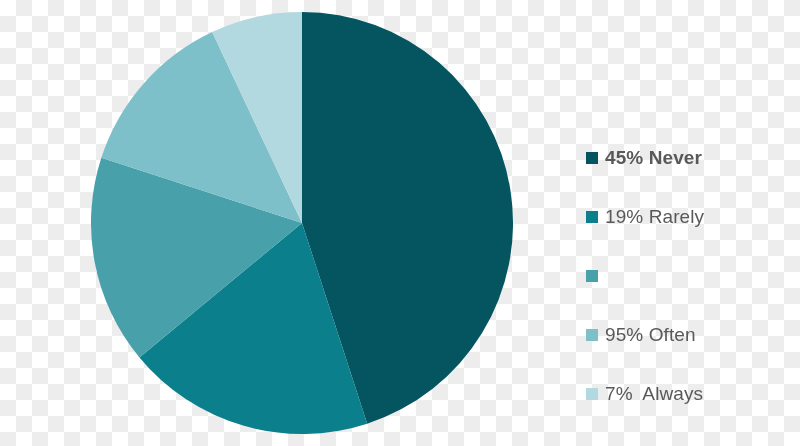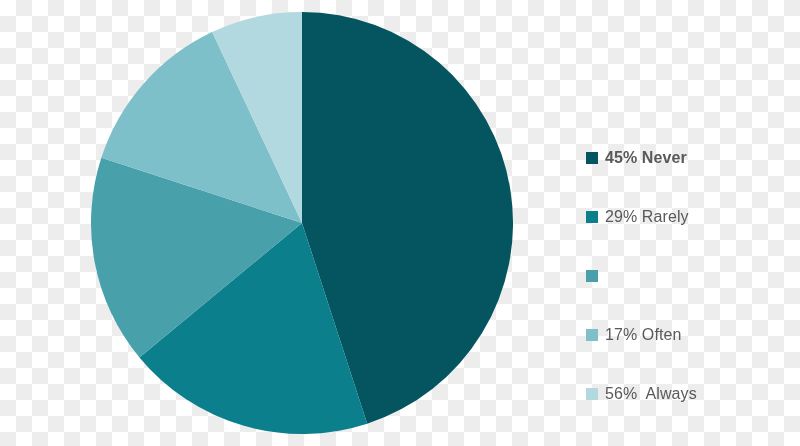--- a/index.html
+++ b/index.html
@@ -54,21 +54,21 @@
     height: 59px;
   }
   .legend-swatch {
     width: 12px;
     height: 12px;
     flex: 0 0 12px;
     margin-right: 7px;
   }
   .legend-label {
     color: #58595b;
-    font-size: 16px;
+    font-size: 19px;
     line-height: 22px;
     white-space: pre;
     letter-spacing: 0.1px;
   }
   .legend-row.is-emphasis .legend-label {
     font-weight: bold;
   }
 </style>
 </head>
 <body>
@@ -87,28 +87,28 @@
     </svg>
   </div>
 
   <div id="legend">
       <div class="legend-row is-emphasis">
         <span class="legend-swatch" style="background-color: rgb(4, 85, 96);"></span>
         <span class="legend-label">45% Never</span>
       </div>
       <div class="legend-row">
         <span class="legend-swatch" style="background-color: rgb(11, 127, 140);"></span>
-        <span class="legend-label">29% Rarely</span>
+        <span class="legend-label">19% Rarely</span>
       </div>
       <div class="legend-row">
         <span class="legend-swatch" style="background-color: rgb(71, 160, 170);"></span>
       </div>
       <div class="legend-row">
         <span class="legend-swatch" style="background-color: rgb(125, 192, 201);"></span>
-        <span class="legend-label">17% Often</span>
+        <span class="legend-label">95% Often</span>
       </div>
       <div class="legend-row">
         <span class="legend-swatch" style="background-color: rgb(179, 217, 224);"></span>
-        <span class="legend-label">56%  Always</span>
+        <span class="legend-label">7%  Always</span>
       </div>
     </div>
 
 </div>
 
 </body></html>

